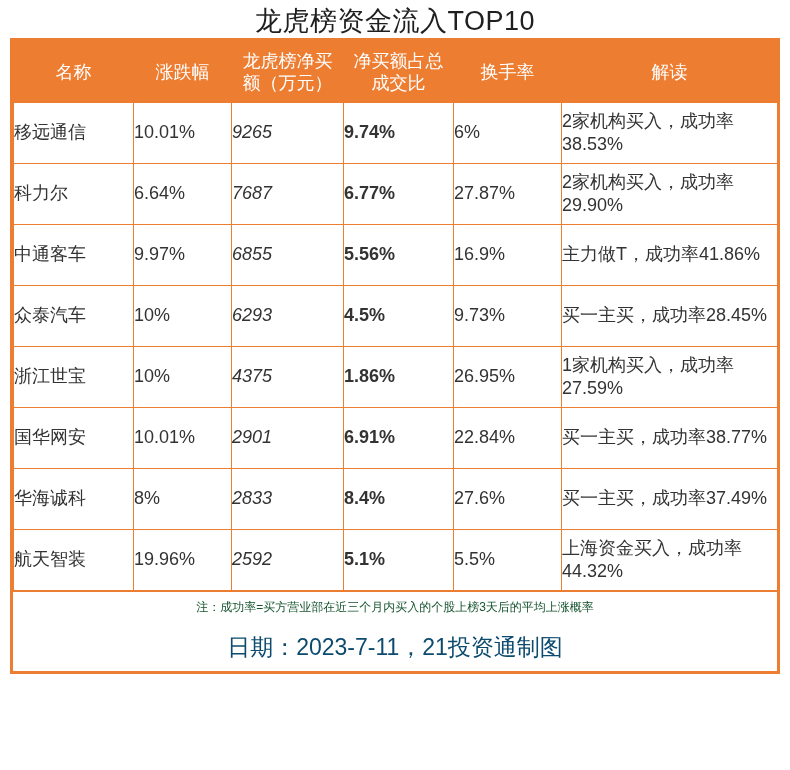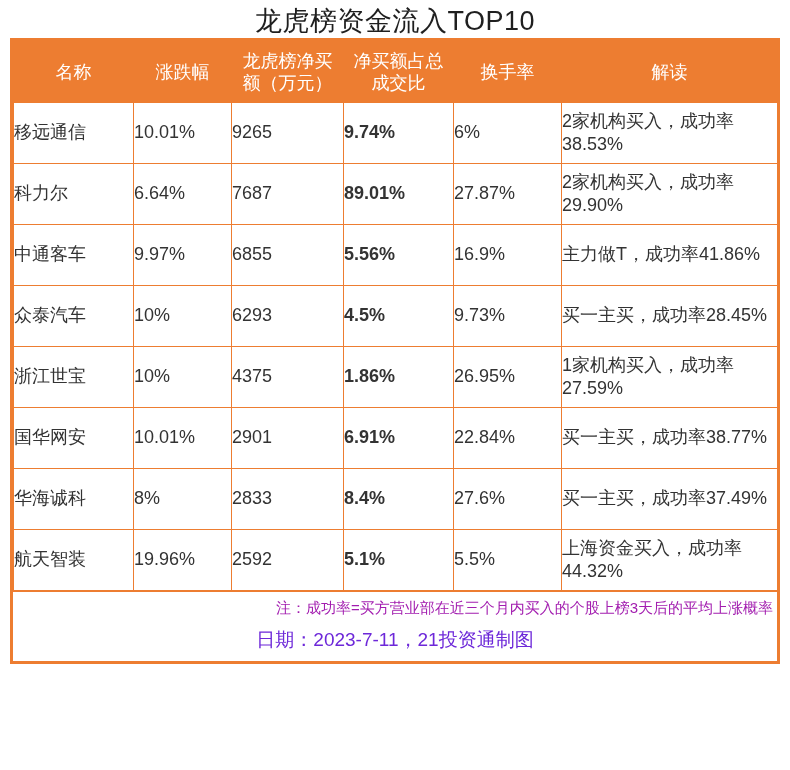--- a/index.html
+++ b/index.html
@@ -47,38 +47,37 @@
     vertical-align:middle;
     font-size:18px;
     color:#333333;
     background:#ffffff;
     padding:0;
     line-height:1.3;
     overflow:hidden;
   }
   td.c1 { padding-left:28px; }
   td.c2 { padding-left:13px; }
-  td.c3 { padding-left:12px; }
+  td.c3 { padding-left:12px;font-style:italic; }
   td.c4 { padding-left:15px;font-weight:bold; }
   td.c5 { padding-left:18px; }
   td.c6 { padding-left:22px; padding-right:36px; line-height:1.35; }
   .footer {
     border-top:1.5px solid #ED7D31;
     text-align:center;
     padding:7px 4px 8px 4px;
   }
   .footer .note-line {
-    font-size:15px;
-    color:#a21caf;
-    text-align:right;
+    font-size:12px;
+    color:#14532d;
   }
   .footer .date-line {
-    font-size:19px;
-    color:#6d28d9;
-    margin-top:9px;
+    font-size:23px;
+    color:#0c4a6e;
+    margin-top:16px;
   }
 </style>
 </head>
 <body>
 
 <div class="page-title">龙虎榜资金流入TOP10</div>
 
 <div class="board">
   <table class="lhb">
     <colgroup>
@@ -105,21 +104,21 @@
         <td class="c2">10.01%</td>
         <td class="c3">9265</td>
         <td class="c4">9.74%</td>
         <td class="c5">6%</td>
         <td class="c6">2家机构买入，成功率38.53%</td>
       </tr>
       <tr>
         <td class="c1">科力尔</td>
         <td class="c2">6.64%</td>
         <td class="c3">7687</td>
-        <td class="c4">89.01%</td>
+        <td class="c4">6.77%</td>
         <td class="c5">27.87%</td>
         <td class="c6">2家机构买入，成功率29.90%</td>
       </tr>
       <tr>
         <td class="c1">中通客车</td>
         <td class="c2">9.97%</td>
         <td class="c3">6855</td>
         <td class="c4">5.56%</td>
         <td class="c5">16.9%</td>
         <td class="c6">主力做T，成功率41.86%</td>

